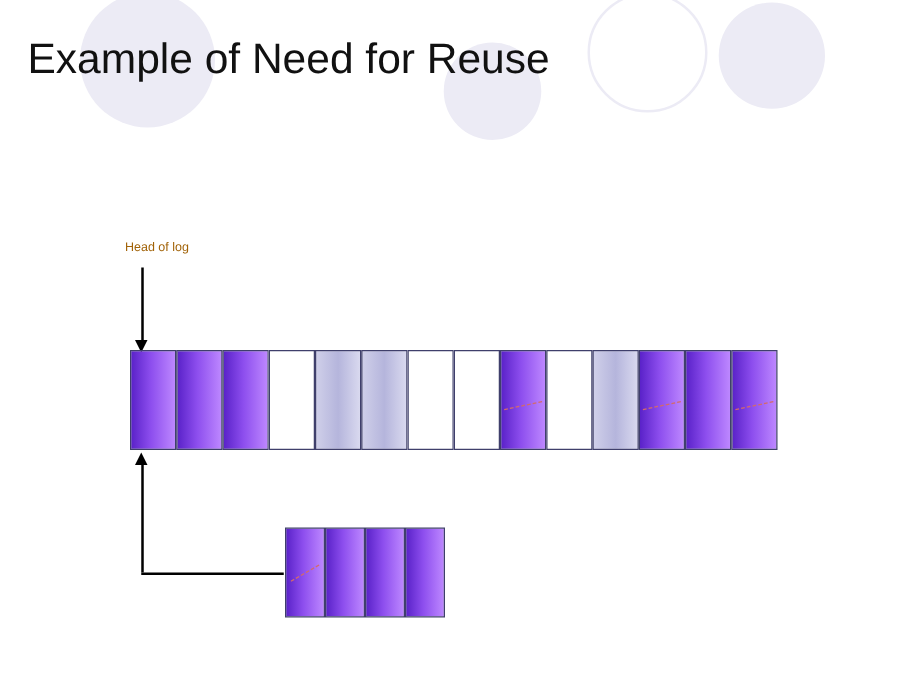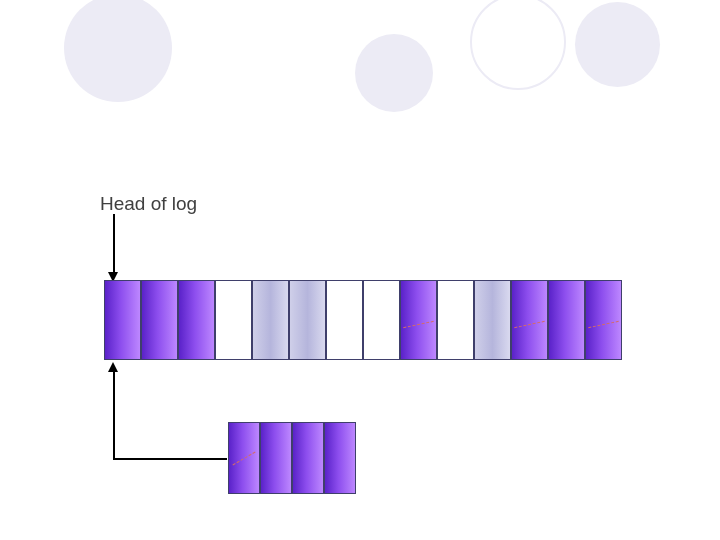--- a/index.html
+++ b/index.html
@@ -22,22 +22,22 @@
     top: 28px;
     font-size: 34px;
     color: #111;
   }
   .bg-circle {
     position: absolute;
     border-radius: 50%;
   }
   .label {
     position: absolute;
-    font-size: 19px;
-    color: #404040;
+    font-size: 10px;
+    color: #a16207;
   }
   .seg {
     position: absolute;
     height: 80px;
     border: 1px solid #3f3f6b;
     box-sizing: border-box;
   }
   .seg.purple {
     background: linear-gradient(to right, #5a22c9 0%, #8d4eee 45%, #bd87ff 100%);
   }
@@ -94,20 +94,21 @@
 <body>
 <div class="stage">
 
 <div id="circles">
       <div class="bg-circle" style="left: 64px; top: -6px; width: 108px; height: 108px; background: rgb(236, 235, 245);"></div>
       <div class="bg-circle" style="left: 355px; top: 34px; width: 78px; height: 78px; background: rgb(236, 235, 245);"></div>
       <div class="bg-circle" style="left: 470px; top: -6px; width: 92px; height: 92px; border: 2px solid rgb(236, 235, 245);"></div>
       <div class="bg-circle" style="left: 575px; top: 2px; width: 85px; height: 85px; background: rgb(236, 235, 245);"></div>
     </div>
 
+<div class="title">Example of Need for Reuse</div>
 
 <div class="label" style="left:100px; top:193px;">Head of log</div>
 
 <div class="vline" style="left:113px; top:214px; height:60px;"></div>
 <div class="arrowhead" style="left:108px; top:272px; border-top:10px solid #000;"></div>
 
 <div id="logrow">
       <div class="seg purple" style="left: 104px; top: 280px; width: 37px; height: 80px;"></div>
       <div class="seg purple" style="left: 141px; top: 280px; width: 37px; height: 80px;"></div>
       <div class="seg purple" style="left: 178px; top: 280px; width: 37px; height: 80px;"></div>

